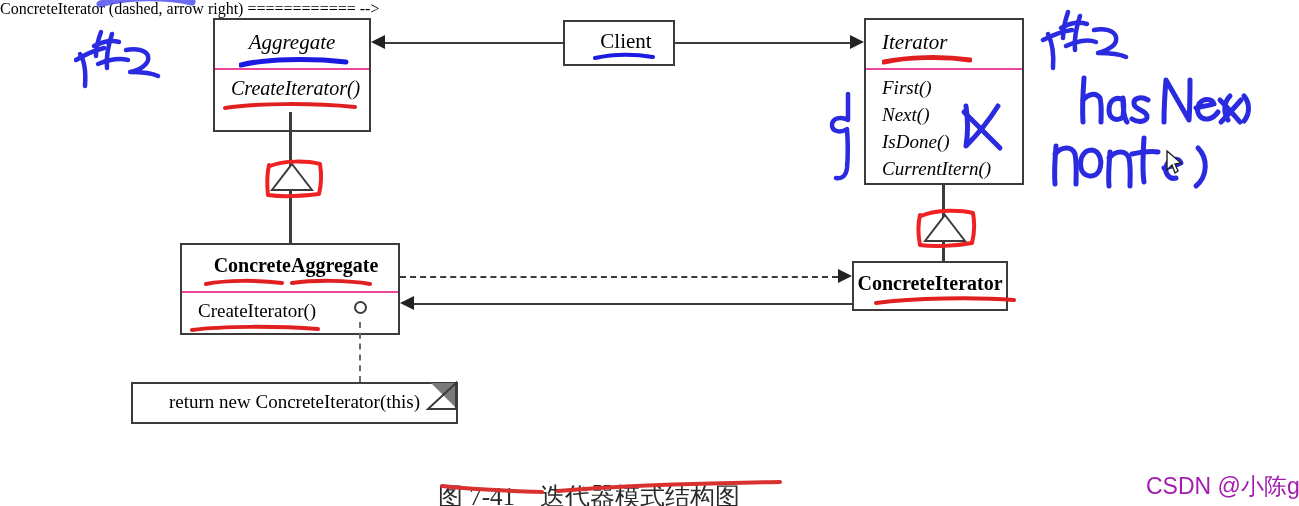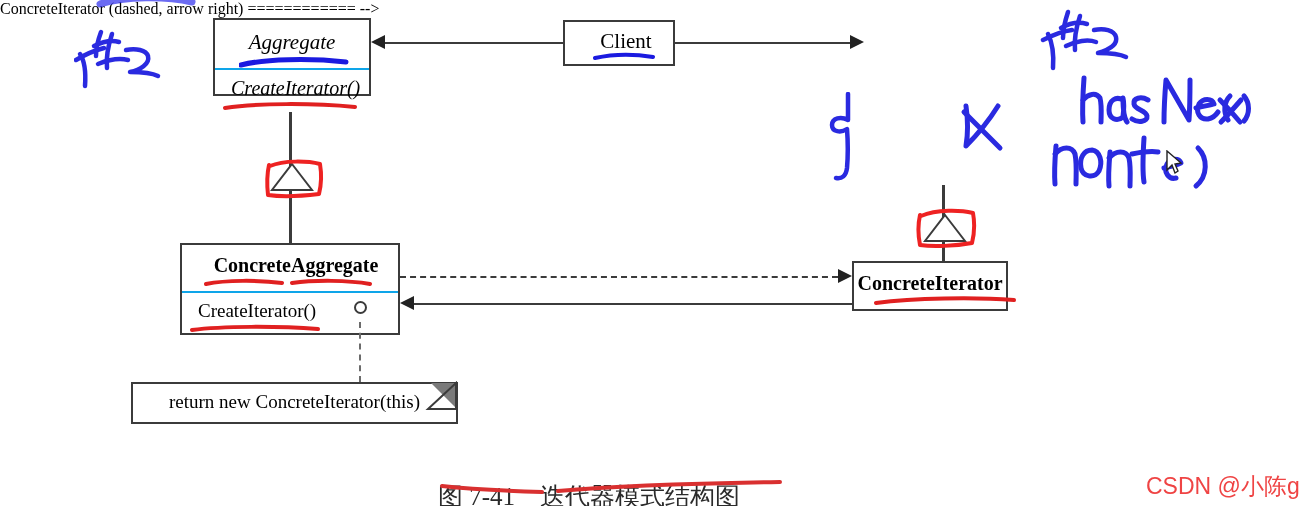--- a/index.html
+++ b/index.html
@@ -23,21 +23,21 @@
     position: absolute;
     border: 2px solid #3b3b3b;
     background: #ffffff;
     box-sizing: border-box;
   }
   .uml-compartment {
     position: relative;
     box-sizing: border-box;
   }
   .uml-compartment + .uml-compartment {
-    border-top: 2px solid #0ea5e9;
+    border-top: 2px solid #ec4899;
   }
   .uml-title {
     text-align: center;
     white-space: nowrap;
   }
   .italic { font-style: italic; }
   .bold   { font-weight: bold; }
 
   .uml-ops {
     padding-left: 16px;
@@ -114,21 +114,21 @@
   
   .caption {
     position: absolute;
     white-space: nowrap;
     color: #2b2b2b;
   }
 
   
   .watermark {
     position: absolute;
-    color: #ef4444;
+    color: #a21caf;
     white-space: nowrap;
     font-family: "Liberation Sans", sans-serif;
   }
 
   
   .ink {
     position: absolute;
     pointer-events: none;
   }
 
@@ -137,21 +137,21 @@
     position: absolute;
     pointer-events: none;
   }
 </style>
 </head>
 <body>
 
 <div id="canvas">
 
   
-  <div class="uml-box" style="left:213px; top:18px; width:158px; height:78px;">
+  <div class="uml-box" style="left:213px; top:18px; width:158px; height:114px;">
     <div class="uml-compartment" style="height:48px;">
       <div class="uml-title italic" style="font-size:21px; line-height:44px;">Aggregate</div>
       <svg class="ul-curve" style="left:24px; top:36px;" width="110" height="12" viewBox="0 0 110 12">
         <path d="M2 9 C 25 3, 70 2, 107 6" stroke="#1a1ae0" stroke-width="5" fill="none" stroke-linecap="round"></path>
       </svg>
     </div>
     <div class="uml-compartment uml-ops" style="height:44px;">
       <div class="op-line italic" style="font-size:20px; line-height:36px;">CreateIterator()</div>
       <svg class="ul-curve" style="left:8px; top:30px;" width="135" height="12" viewBox="0 0 135 12">
         <path d="M2 8 C 35 3, 90 3, 132 7" stroke="#e02020" stroke-width="4" fill="none" stroke-linecap="round"></path>
@@ -163,20 +163,34 @@
   <div class="uml-box" style="left:563px; top:20px; width:112px; height:46px;">
     <div class="uml-compartment" style="height:42px;padding-left:14px;">
       <div class="uml-title" style="font-size:21px; line-height:38px;">Client</div>
       <svg class="ul-curve" style="left:28px; top:30px;" width="62" height="10" viewBox="0 0 62 10">
         <path d="M2 6 C 20 2, 42 2, 60 5" stroke="#1a1ae0" stroke-width="4" fill="none" stroke-linecap="round"></path>
       </svg>
     </div>
   </div>
 
   
+  <div class="uml-box" style="left:864px; top:18px; width:160px; height:167px;">
+    <div class="uml-compartment" style="height:48px;">
+      <div class="uml-title italic" style="font-size:21px; line-height:44px; text-align:left; padding-left:16px;">Iterator</div>
+      <svg class="ul-curve" style="left:16px; top:34px;" width="90" height="12" viewBox="0 0 90 12">
+        <path d="M2 8 C 25 3, 60 2, 88 6" stroke="#e02020" stroke-width="5" fill="none" stroke-linecap="round"></path>
+      </svg>
+    </div>
+    <div class="uml-compartment uml-ops" style="height:115px; padding-top:4px;">
+      <div class="op-line italic" style="font-size:19px; line-height:27px; display:block;">First()</div>
+      <div class="op-line italic" style="font-size:19px; line-height:27px; display:block;">Next()</div>
+      <div class="op-line italic" style="font-size:19px; line-height:27px; display:block;">IsDone()</div>
+      <div class="op-line italic" style="font-size:19px; line-height:27px; display:block;">CurrentItern()</div>
+    </div>
+  </div>
 
   
   <div class="uml-box" style="left:180px; top:243px; width:220px; height:92px;">
     <div class="uml-compartment" style="height:46px;padding-left:12px;">
       <div class="uml-title bold" style="font-size:20px; line-height:40px;">ConcreteAggregate</div>
       <svg class="ul-curve" style="left:22px; top:32px;" width="80" height="11" viewBox="0 0 80 11">
         <path d="M2 7 C 22 3, 55 3, 78 6" stroke="#e02020" stroke-width="4" fill="none" stroke-linecap="round"></path>
       </svg>
       <svg class="ul-curve" style="left:108px; top:32px;" width="82" height="11" viewBox="0 0 82 11">
         <path d="M2 6 C 24 3, 58 3, 80 7" stroke="#e02020" stroke-width="4" fill="none" stroke-linecap="round"></path>

